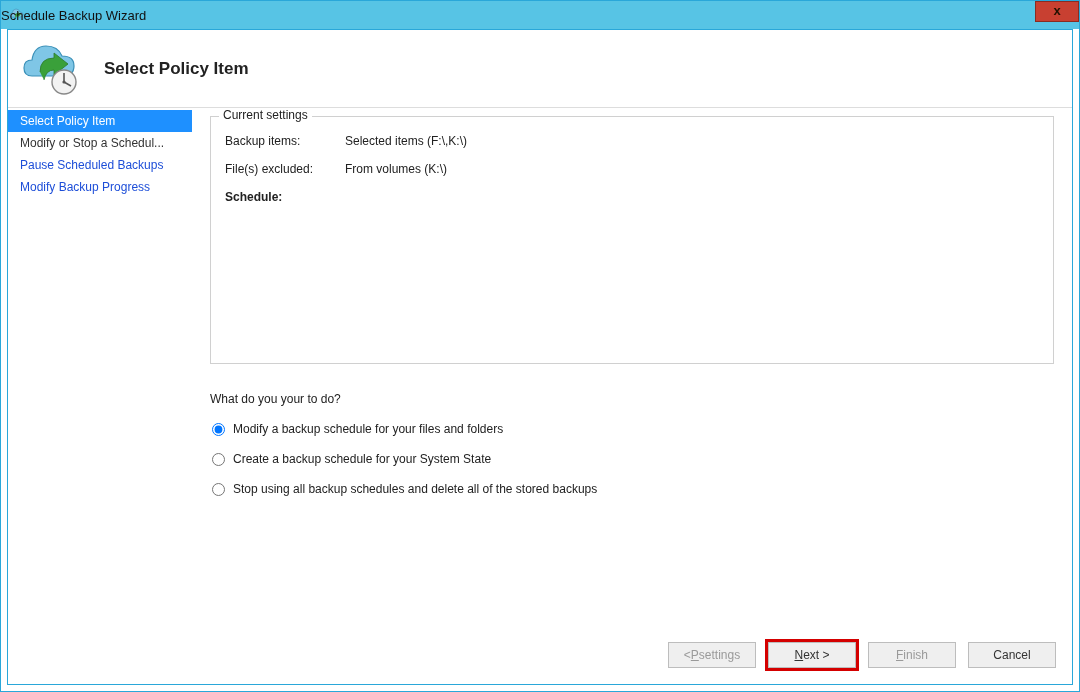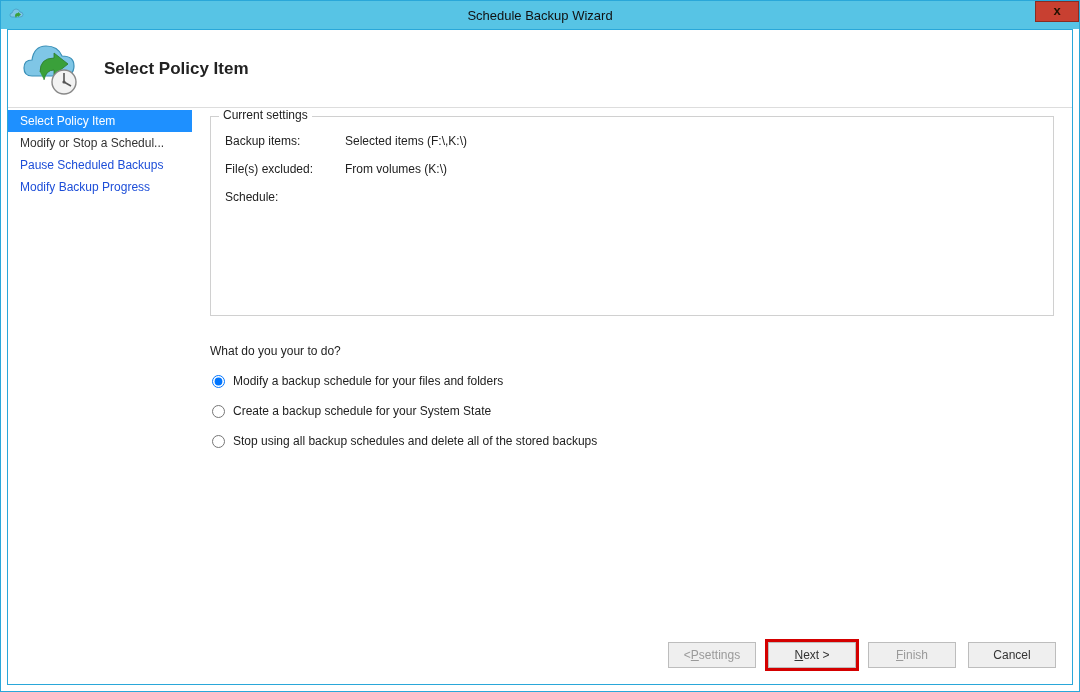--- a/index.html
+++ b/index.html
@@ -25,21 +25,20 @@
     position: relative;
   }
   .titlebar-icon {
     width: 16px; height: 16px;
     margin-left: 8px;
     position: relative;
   }
   .titlebar-title {
     position: absolute;
     left: 0; right: 0;
-    text-align: center;
     font-size: 13px;
     color: #111;
   }
   .titlebar-close {
     position: absolute;
     right: 0; top: 0;
     width: 44px; height: 21px;
     background: #c84031;
     border: 1px solid #8a2c22;
     color: #210;
@@ -97,21 +96,21 @@
     flex: 1;
     padding: 8px 18px 0 18px;
     position: relative;
   }
   .groupbox {
     border: 1px solid #d0d0d0;
     border-top: none;
     position: relative;
     padding: 18px 2px 10px 14px;
     margin-bottom: 28px;
-    height: 200px;
+    height: 248px;
   }
   .groupbox::before {
     
     content: "";
     position: absolute;
     top: 0; left: 0; right: 0;
     border-top: 1px solid #d0d0d0;
   }
   .group-legend {
     position: absolute;
@@ -193,21 +192,21 @@
         <div class="groupbox">
           <span class="group-legend">Current settings</span>
           <div class="kv">
             <div class="k">Backup items:</div>
             <div class="v">Selected items (F:\,K:\)</div>
           </div>
           <div class="kv">
             <div class="k">File(s) excluded:</div>
             <div class="v">From volumes (K:\)</div>
           </div>
-          <div class="kv" style="margin-top:8px;">
+          <div class="kv" style="margin-top:8px;font-weight:bold;">
             <div class="k">Schedule:</div>
           </div>
         </div>
 
         <div class="question">What do you your to do?</div>
 
         <label class="radio-row">
           <input type="radio" name="act" checked="" style="">
           <span>Modify a backup schedule for your files and folders</span>
         </label>

